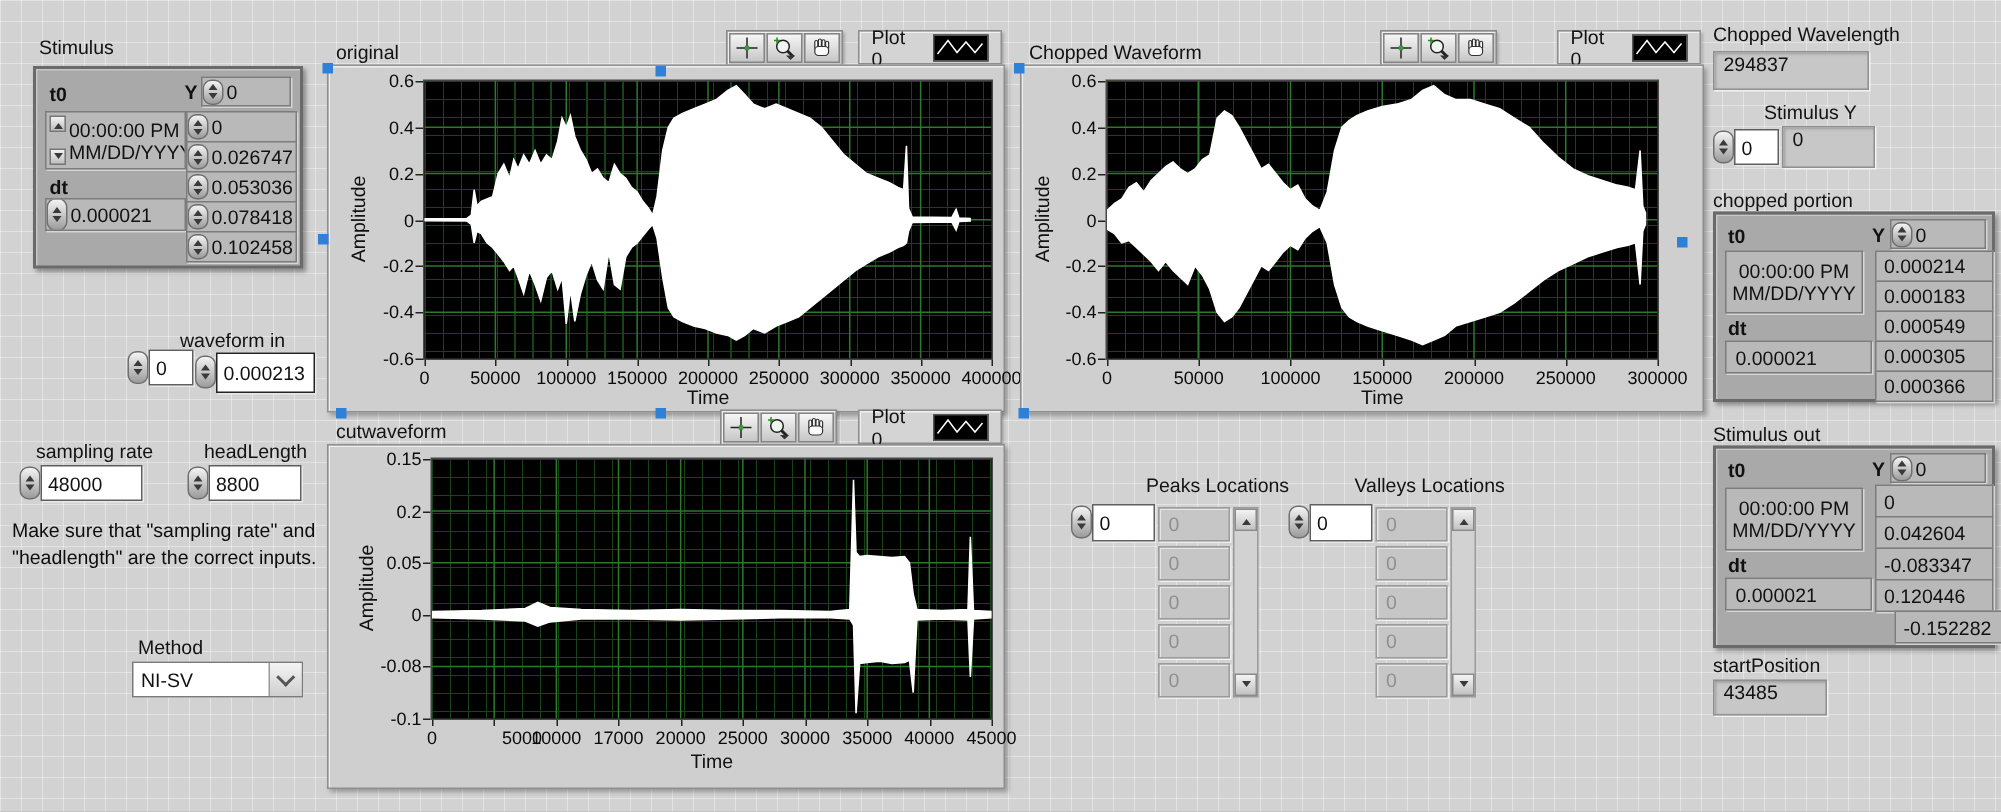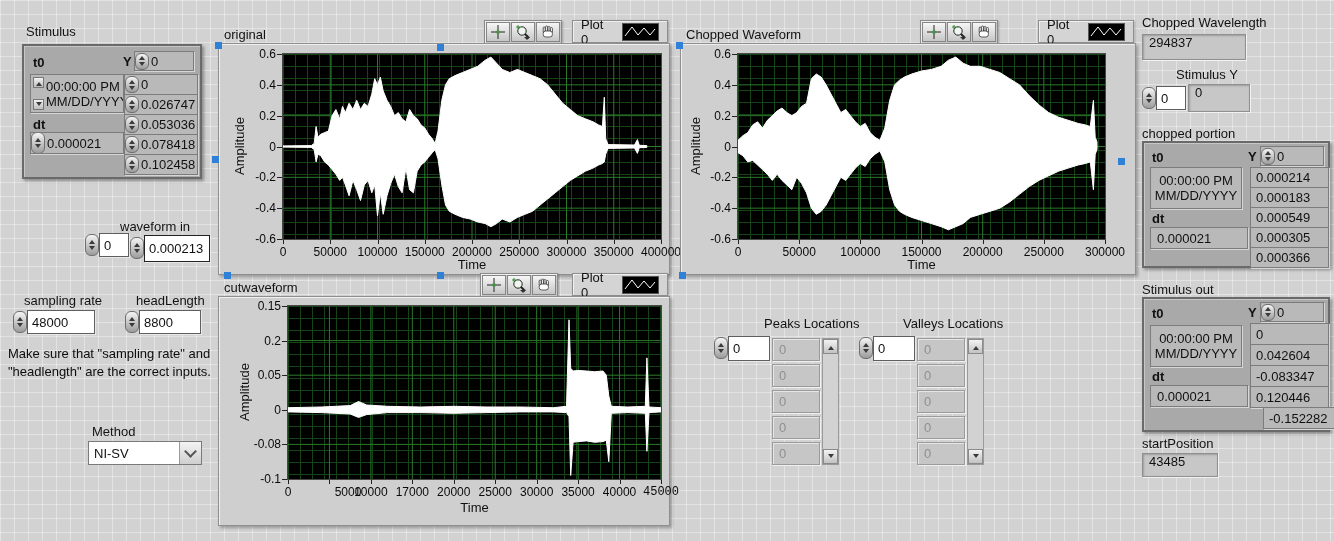--- a/index.html
+++ b/index.html
@@ -462,21 +462,21 @@
         <span style="left: 165.778px;">20000</span>
         <i style="left: 165.778px;"></i>
         <span style="left: 207.222px;">25000</span>
         <i style="left: 207.222px;"></i>
         <span style="left: 248.667px;">30000</span>
         <i style="left: 248.667px;"></i>
         <span style="left: 290.111px;">35000</span>
         <i style="left: 290.111px;"></i>
         <span style="left: 331.556px;">40000</span>
         <i style="left: 331.556px;"></i>
-        <span style="left: 373px; font-family: Liberation Mono, monospace;">45000</span>
+        <span style="left: 373px;">45000</span>
         <i style="left: 373px;"></i>
       </div>
     <div class="xname" style="left:69px;top:203px;width:373px">Time</div>
   </div>
 
   <div class="lbl" style="left:764px;top:316px">Peaks Locations</div>
   <span class="spin abs2" style="left:714px;top:337px">
       <i class="tu"></i>
       <i class="td"></i>
     </span>

